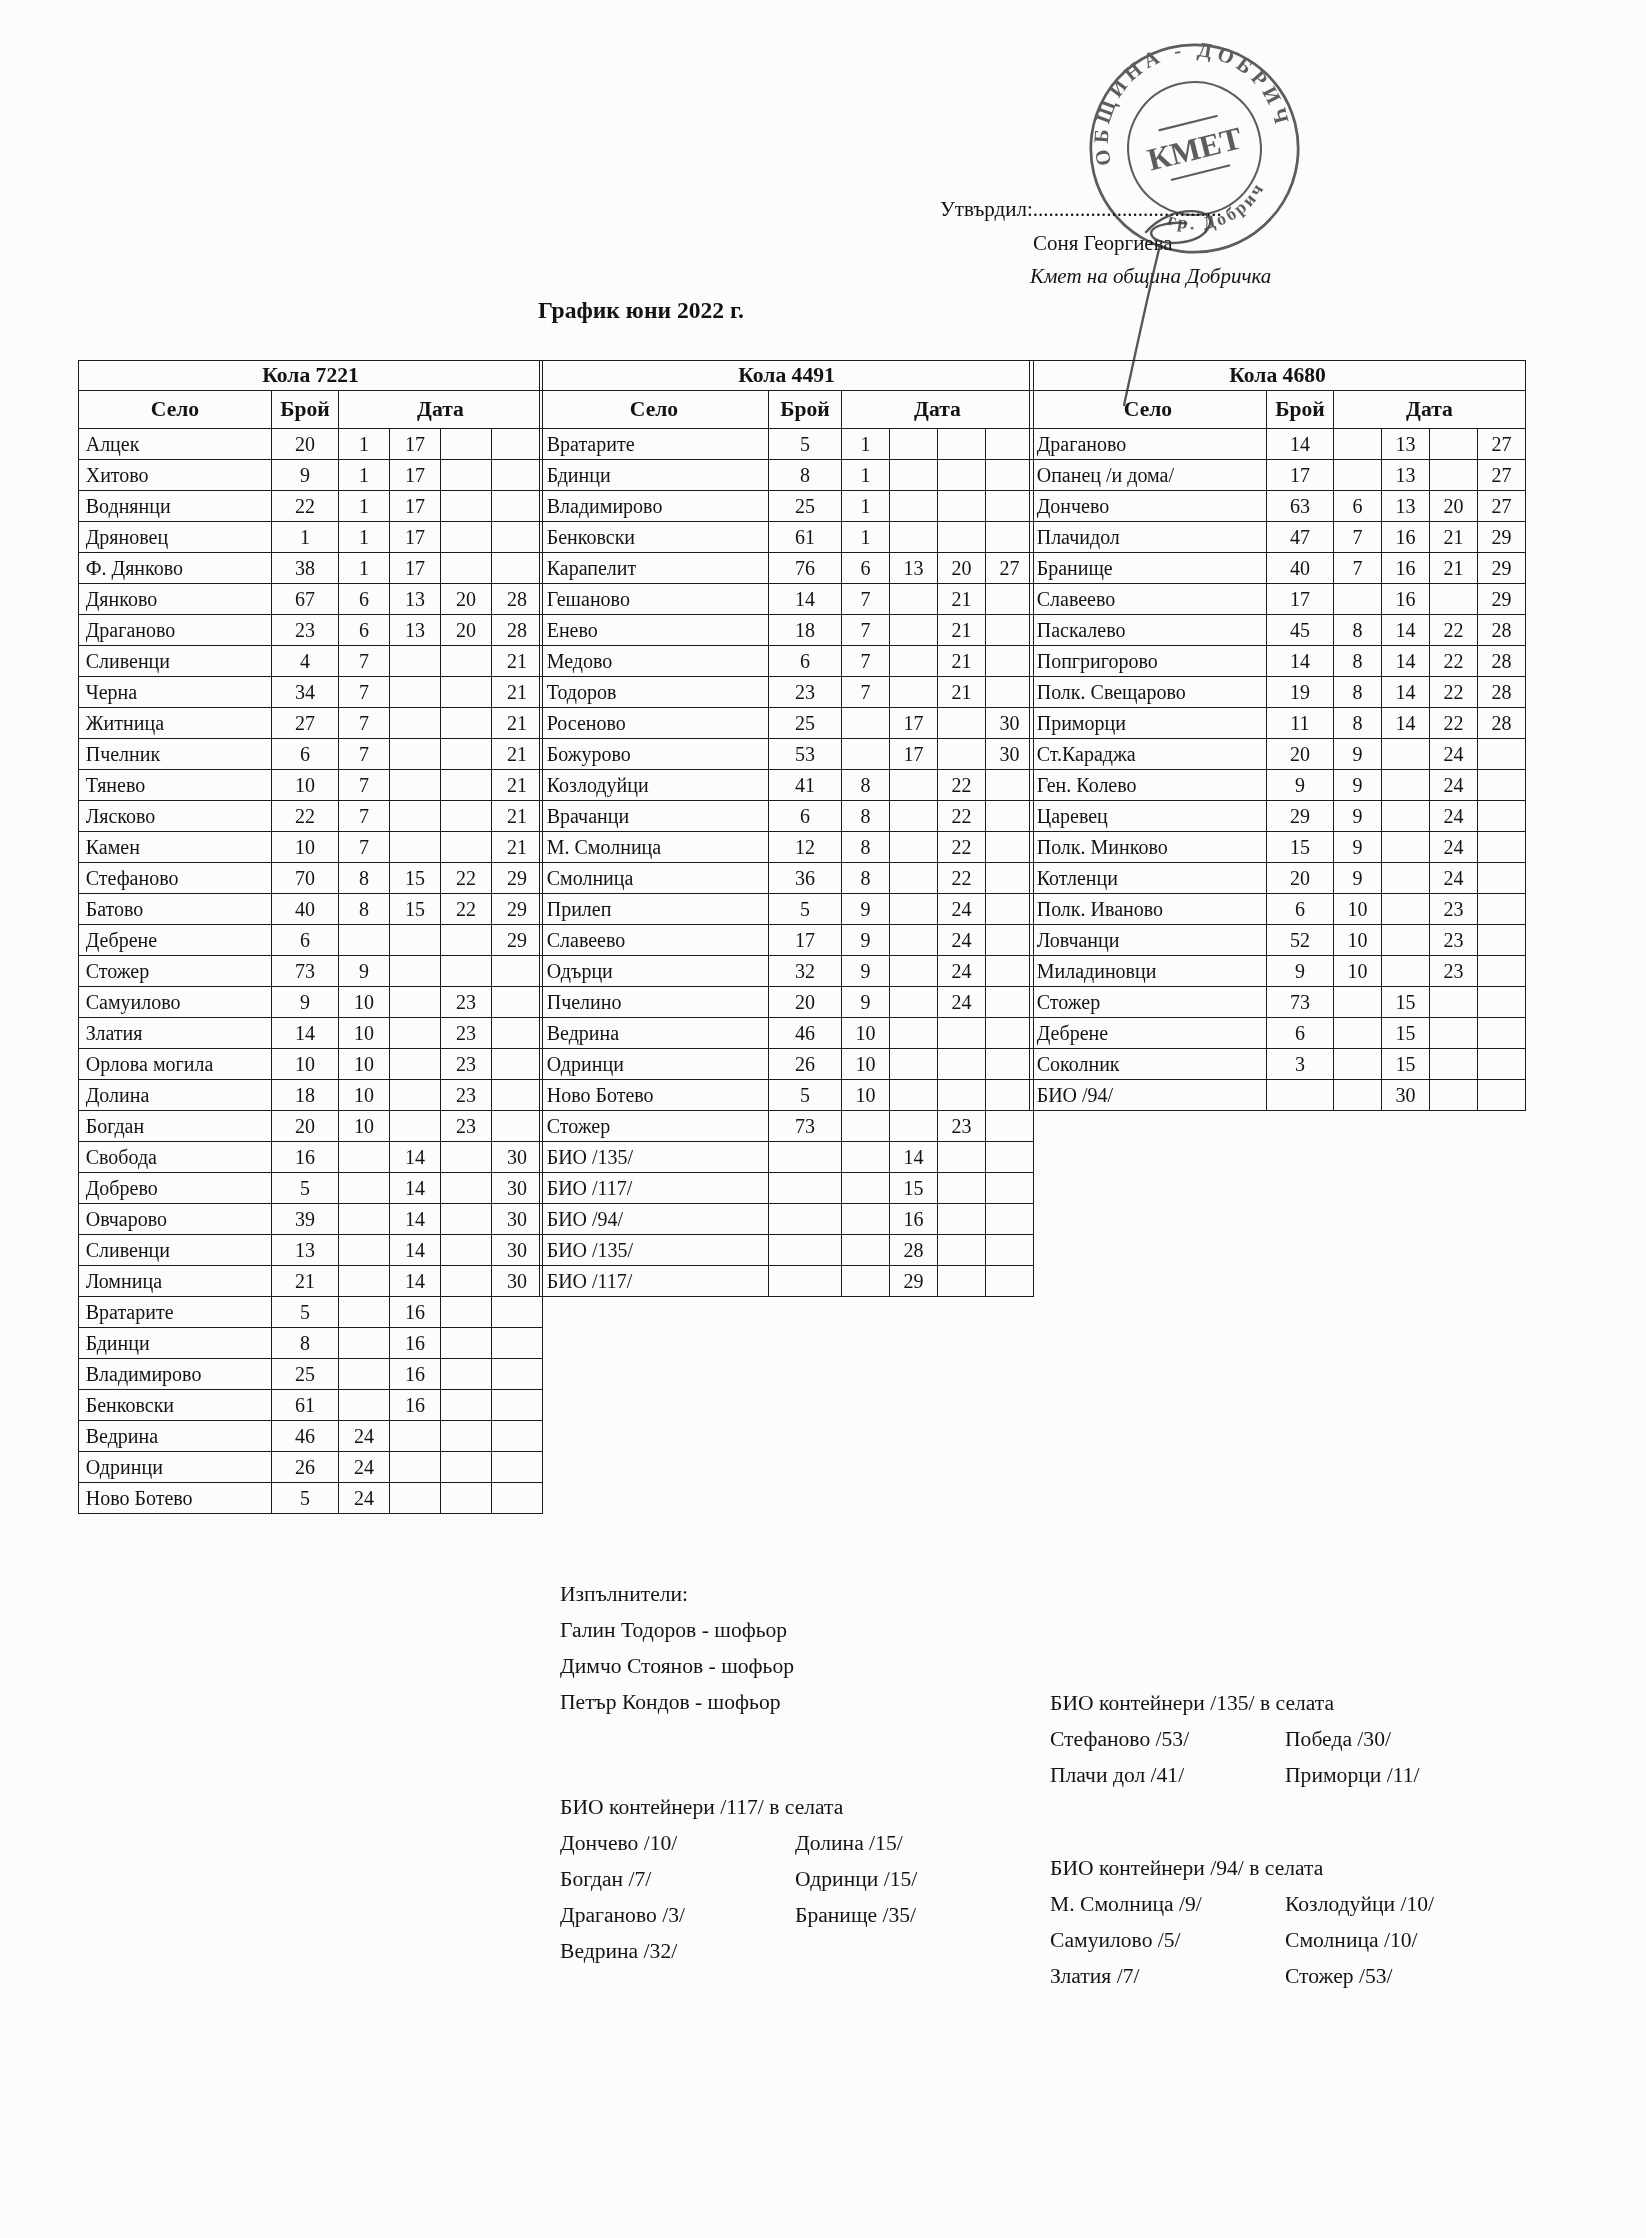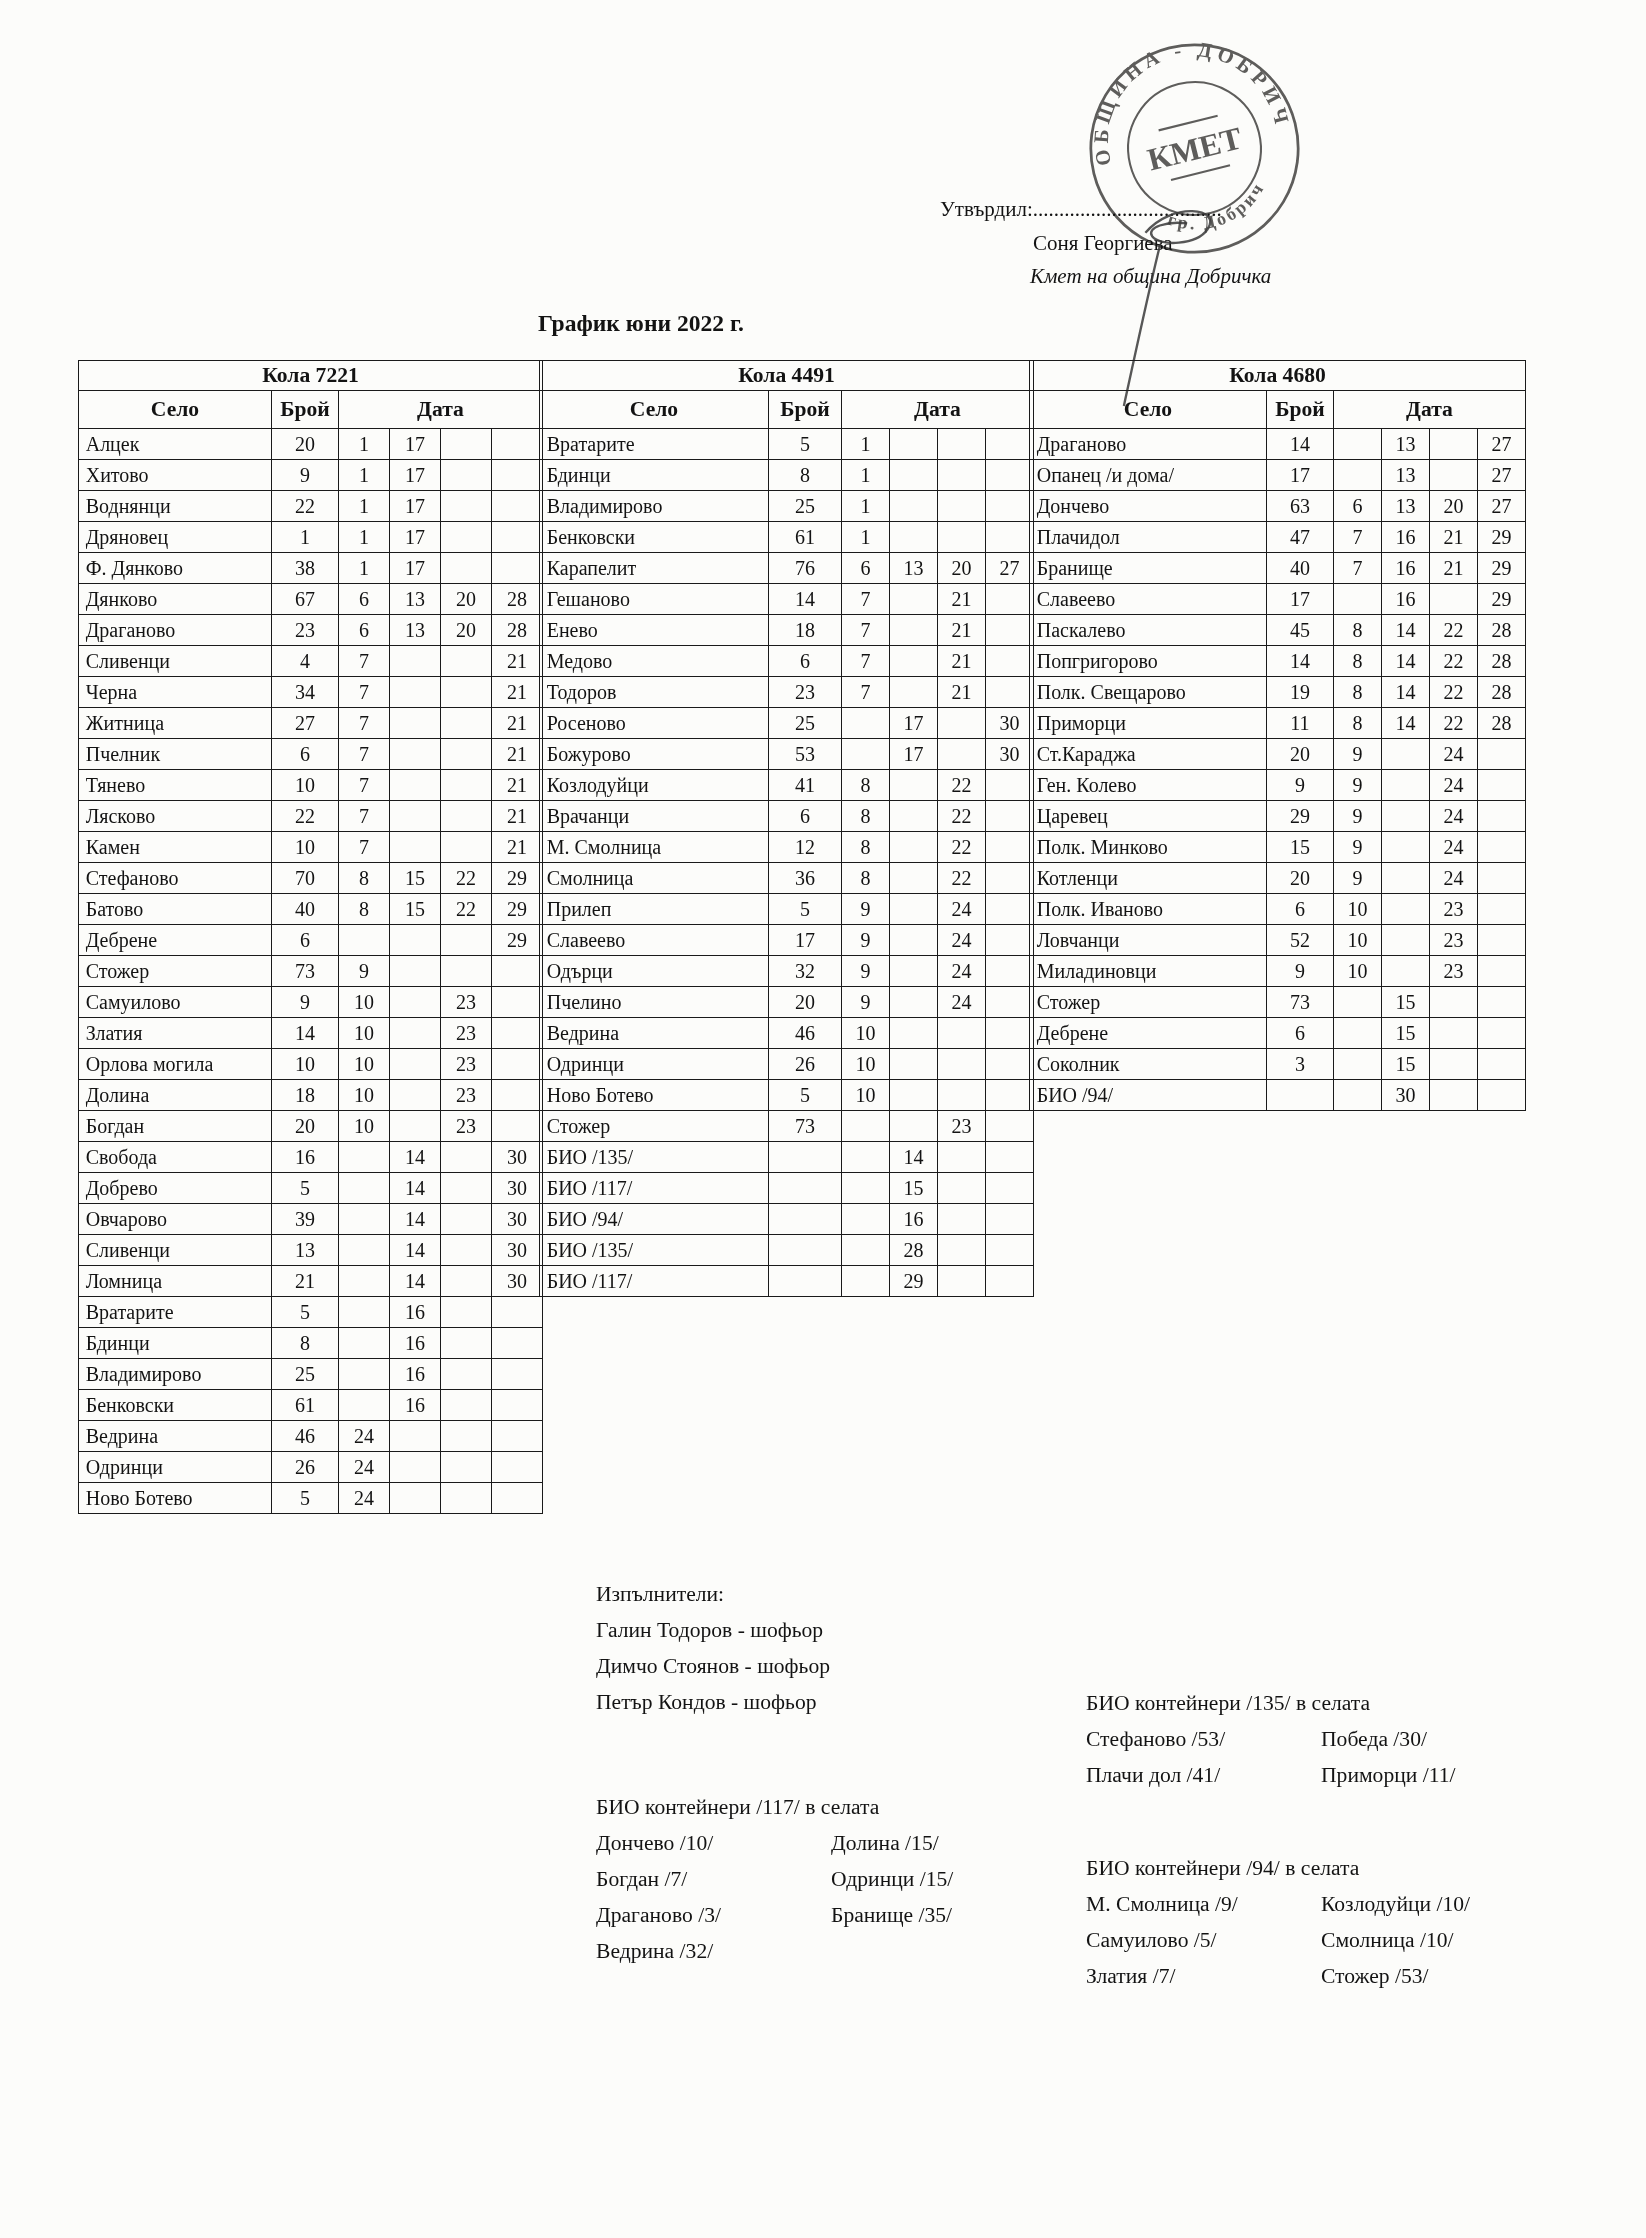--- a/index.html
+++ b/index.html
@@ -6,21 +6,21 @@
   html,body { margin:0; padding:0; background:#777; }
   .page {
     position:relative; width:1646px; height:2239px;
     background:#fcfcfa; color:#131313;
     font-family:"Liberation Serif", serif; overflow:hidden;
   }
   
   .approval { position:absolute; left:940px; top:197px; font-size:21px; }
   .signer-name { position:absolute; left:1033px; top:231px; font-size:21px; }
   .signer-role { position:absolute; left:1030px; top:264px; font-size:21px; font-style:italic; }
-  .doc-title { position:absolute; left:538px; top:297px; font-size:23.6px; font-weight:bold;margin-top:13px; }
+  .doc-title { position:absolute; left:538px; top:297px; font-size:23.6px; font-weight:bold; }
   
   .stamp { position:absolute; left:1077px; top:31px; width:235px; height:235px;
            transform:rotate(-14deg); opacity:.82; }
   .stamp text { font-family:"Liberation Serif", serif; fill:#3c3b39; font-weight:bold; }
   .sig-overlay { position:absolute; left:1004px; top:182px; width:431px; height:270px; pointer-events:none; }
   
   table.sched { position:absolute; border-collapse:collapse; table-layout:fixed; }
   .sched th, .sched td {
     border:1.3px solid #1a1a1a; font-size:20px; line-height:1.05;
     overflow:hidden; white-space:nowrap; padding:0 2.7px;
@@ -31,21 +31,21 @@
   .sched tbody td { height:31px; }
   .sched td.v { text-align:left; padding-left:6.7px; }
   .sched td.n { text-align:center; }
   #t1 { left:78px; top:360px; }
   #t2 { left:539px; top:360px; }
   #t3 { left:1029px; top:360px; }
   #t1 col.cv{width:193px} #t1 col.cn{width:67px} #t1 col.cd{width:51px}
   #t2 col.cv{width:229px} #t2 col.cn{width:73px} #t2 col.cd{width:48px}
   #t3 col.cv{width:237px} #t3 col.cn{width:67px} #t3 col.cd{width:48px}
   
-  .textblock { position:absolute; font-size:21.6px; line-height:36px;margin-left:36px; }
+  .textblock { position:absolute; font-size:21.6px; line-height:36px; }
   #executors { left:560px; top:1576px; }
   #note-135 { left:1050px; top:1685px; }
   #note-117 { left:560px; top:1789px; }
   #note-94  { left:1050px; top:1850px; }
   .bio-grid { display:grid; grid-template-columns:235px auto; column-gap:0; }
   .bio-grid div { line-height:36px; }
 </style>
 </head>
 <body>
 

